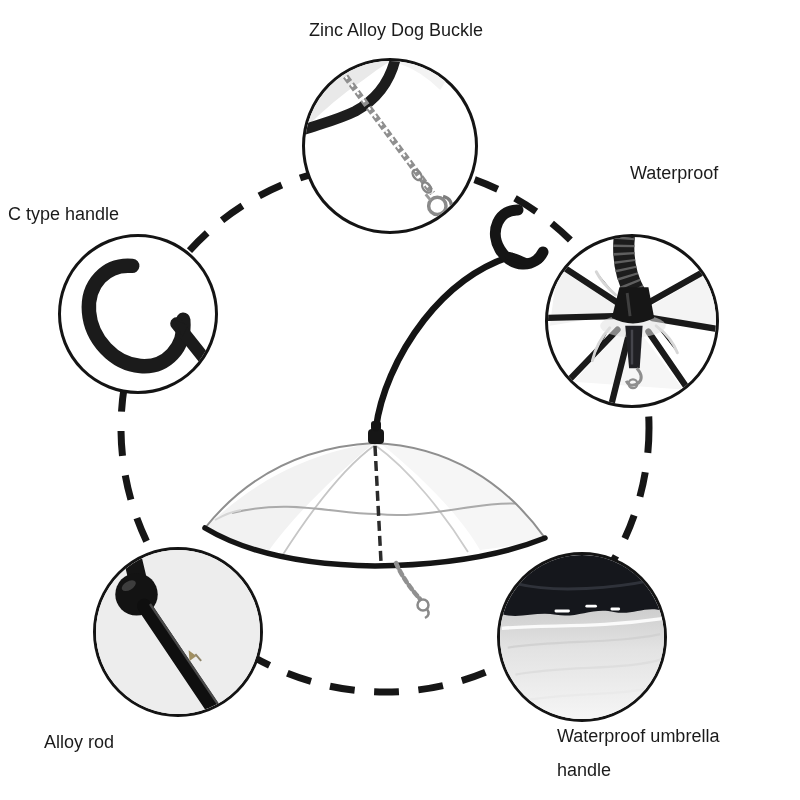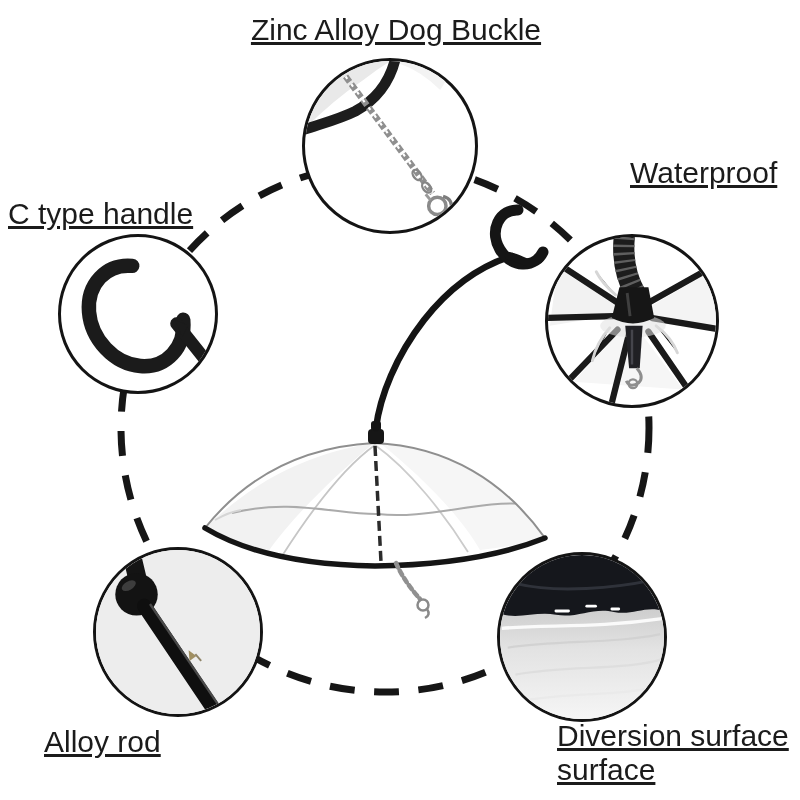--- a/index.html
+++ b/index.html
@@ -1,19 +1,19 @@
 <!DOCTYPE html>
 <html><head>
 <meta charset="utf-8">
 <style>
   html,body{margin:0;padding:0;background:#fff;}
   #canvas{position:relative;width:800px;height:800px;background:#fff;overflow:hidden;
           font-family:"Liberation Sans", sans-serif;color:#1b1b1b;}
   .abs{position:absolute;}
-  .label{font-size:30px;line-height:32px;color:#1b1b1b;white-space:nowrap;text-decoration:underline;}
+  .label{font-size:18px;line-height:32px;color:#1b1b1b;white-space:nowrap;}
   .callout{position:absolute;border-radius:50%;border:3px solid #141414;overflow:hidden;background:#fff;box-sizing:border-box;}
   .callout svg{display:block;width:100%;height:100%;}
   svg{display:block;}
 </style>
 </head>
 <body>
 
 <div id="canvas">
 
   <svg class="abs" style="left:0;top:0;" width="800" height="800" viewBox="0 0 800 800">
@@ -175,17 +175,17 @@
 
   <div class="abs label" style="left:8px;top:198px;">C type handle</div>
 
   <div class="abs" style="left:630px;top:157px;">
     <div class="label">Waterproof</div>
   </div>
 
   <div class="abs label" style="left:44px;top:726px;">Alloy rod</div>
 
   <div class="abs" style="left:557px;top:719px;">
-    <div class="label" style="line-height:34px;">Diversion surface</div>
-    <div class="label" style="line-height:34px;">surface</div>
+    <div class="label" style="line-height:34px;">Waterproof umbrella</div>
+    <div class="label" style="line-height:34px;">handle</div>
   </div>
 
 </div>
 
 </body></html>

